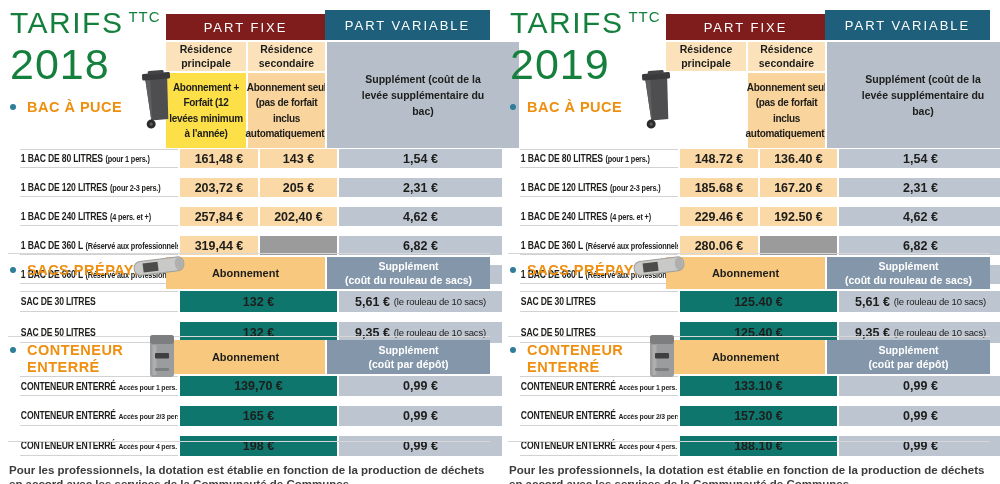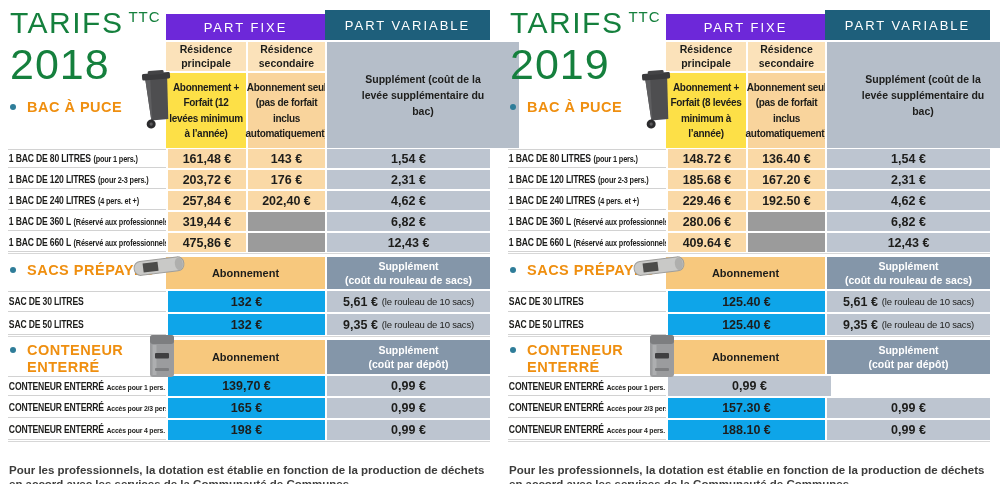--- a/index.html
+++ b/index.html
@@ -23,35 +23,35 @@
     font-size:14.5px;letter-spacing:0.5px;line-height:1.2;}
   .bullet{width:6px;height:6px;border-radius:50%;background:#2E7D99;margin-top:5px;flex:none;}
   .bac-title{left:2px;top:99px;}
   .sacs-title{left:2px;top:262px;}
   .cont-title{left:2px;top:342px;}
   .cont-title .section-text{width:105px;display:inline-block;}
 
   
   .hdr{position:absolute;display:flex;align-items:center;justify-content:center;
     color:#fff;font-size:13px;letter-spacing:2px;}
-  .hdr-fixe{background:#6d28d9;left:158px;top:14px;width:159px;height:26px;}
+  .hdr-fixe{background:#7f1d1d;left:158px;top:14px;width:159px;height:26px;}
   .hdr-variable{background:#1E5F7B;left:317px;top:10px;width:165px;height:30px;}
 
   
   .cellbox{position:absolute;box-sizing:border-box;display:flex;align-items:center;
     justify-content:center;text-align:center;font-weight:bold;}
   .res1{left:158px;top:42px;width:80px;height:29px;background:#FBE2BA;font-size:10.5px;line-height:1.3;}
   .res2{left:238px;top:42px;width:79px;height:29px;background:#FBE2BA;border-left:2px solid #fff;font-size:10.5px;line-height:1.3;}
   .sub1{left:158px;top:73px;width:80px;height:75px;background:#fde047;font-size:10px;line-height:1.55;padding:0 2px;letter-spacing:-0.3px;}
   .sub2{left:238px;top:73px;width:79px;height:75px;background:#F9D49C;border-left:2px solid #fff;font-size:10px;line-height:1.55;padding:0 1px;letter-spacing:-0.3px;}
   .gray-big{left:317px;top:42px;width:194px;height:106px;background:#B5BEC9;border-left:2px solid #fff;
     font-size:10.5px;line-height:1.55;padding:0 29px;}
 
   
-  .rows{position:absolute;left:0;display:flex;flex-direction:column;gap:2px;}
+  .rows{position:absolute;left:12px;display:flex;flex-direction:column;gap:10px;}
   .bac-rows{top:149px;}
   .bac-rows .row{height:19px;}
   .sacs-rows{top:291px;}
   .sacs-rows .row{height:21px;}
   .cont-rows{top:376px;}
   .cont-rows .row{height:20px;}
   .row{display:flex;}
   .lbl{width:158px;box-sizing:border-box;display:flex;align-items:center;
     border-bottom:1px solid #D2D2D2;overflow:hidden;background:#fff;}
   .row:first-child .lbl{border-top:1px solid #D2D2D2;}
@@ -59,21 +59,21 @@
     transform-origin:0 50%;white-space:nowrap;padding-left:1px;}
   .lbl-main{font-weight:bold;font-size:10px;letter-spacing:-0.2px;}
   .lbl-sub{font-weight:bold;font-size:8.5px;letter-spacing:-0.2px;}
   .cont-rows .lbl-sub{font-size:8px;}
   .cell{box-sizing:border-box;border-left:2px solid #fff;display:flex;align-items:center;
     justify-content:center;font-weight:bold;font-size:12.5px;text-align:center;}
   .c1{width:80px;background:#FAD9A6;}
   .c2{width:79px;background:#FAD9A6;}
   .c2.empty{background:#9B9B9B;}
   .c3{width:165px;background:#BDC5D0;}
-  .c-ab{width:159px;background:#0ea5e9;}
+  .c-ab{width:159px;background:#0f766e;}
   .c-sup{width:165px;background:#BDC5D0;}
   .cell-note{font-weight:normal;font-size:9.5px;margin-left:4px;letter-spacing:-0.2px;}
 
   
   .hdr2{position:absolute;box-sizing:border-box;display:flex;flex-direction:column;
     align-items:center;justify-content:center;text-align:center;font-weight:bold;}
   .sacs-ab{left:158px;top:257px;width:159px;height:32px;background:#F7C87D;font-size:11px;}
   .sacs-sup{left:317px;top:257px;width:165px;height:32px;background:#8496A9;color:#fff;
     font-size:10.5px;line-height:1.35;border-left:2px solid #fff;}
   .cont-ab{left:158px;top:340px;width:159px;height:34px;background:#F7C87D;font-size:11px;}
@@ -149,21 +149,21 @@
         <div class="cell c3">1,54 €</div>
       </div>
         <div class="row">
         <div class="lbl">
           <span class="lbl-inner">
             <b class="lbl-main">1 BAC DE 120 LITRES</b>
             <span class="lbl-sub">(pour 2-3 pers.)</span>
           </span>
         </div>
         <div class="cell c1">203,72 €</div>
-        <div class="cell c2">176 €</div>
+        <div class="cell c2">205 €</div>
         <div class="cell c3">2,31 €</div>
       </div>
         <div class="row">
         <div class="lbl">
           <span class="lbl-inner">
             <b class="lbl-main">1 BAC DE 240 LITRES</b>
             <span class="lbl-sub">(4 pers. et +)</span>
           </span>
         </div>
         <div class="cell c1">257,84 €</div>
@@ -317,21 +317,20 @@
     <div class="section-label bac-title">
       <span class="bullet"></span>
       <span class="section-text">BAC À PUCE</span>
     </div>
 
     <div class="hdr hdr-fixe">PART FIXE</div>
     <div class="hdr hdr-variable">PART VARIABLE</div>
 
     <div class="cellbox res1">Résidence principale</div>
     <div class="cellbox res2">Résidence secondaire</div>
-    <div class="cellbox sub1">Abonnement + Forfait (8 levées minimum à l’année)</div>
     <div class="cellbox sub2">Abonnement seul (pas de forfait inclus automatiquement)</div>
     <div class="cellbox gray-big">Supplément (coût de la levée supplémentaire du bac)</div>
 
     <span class="icon bin-icon">
       <svg width="38" height="62" viewBox="0 0 38 62">
         <g transform="rotate(-5 19 31)">
           <path d="M9,10 L31,10 L28.5,52 L11.5,52 Z" fill="#4E4E50"></path>
           <path d="M9,10 L14,10 L12.5,52 L11.5,52 Z" fill="#5E5E60"></path>
           <rect x="6" y="5" width="28" height="6.5" rx="1.5" fill="#3A3A3C"></rect>
           <rect x="12" y="2.5" width="16" height="4" rx="1.5" fill="#434345"></rect>
@@ -474,20 +473,21 @@
 
     <div class="rows cont-rows">
 
     <div class="row">
         <div class="lbl">
           <span class="lbl-inner">
             <b class="lbl-main">CONTENEUR ENTERRÉ</b>
             <span class="lbl-sub">Accès pour 1 pers.</span>
           </span>
         </div>
+        <div class="cell c-ab">133.10 €</div>
         <div class="cell c-sup">0,99 €</div>
       </div>
         <div class="row">
         <div class="lbl">
           <span class="lbl-inner">
             <b class="lbl-main">CONTENEUR ENTERRÉ</b>
             <span class="lbl-sub">Accès pour 2/3 pers.</span>
           </span>
         </div>
         <div class="cell c-ab">157.30 €</div>

